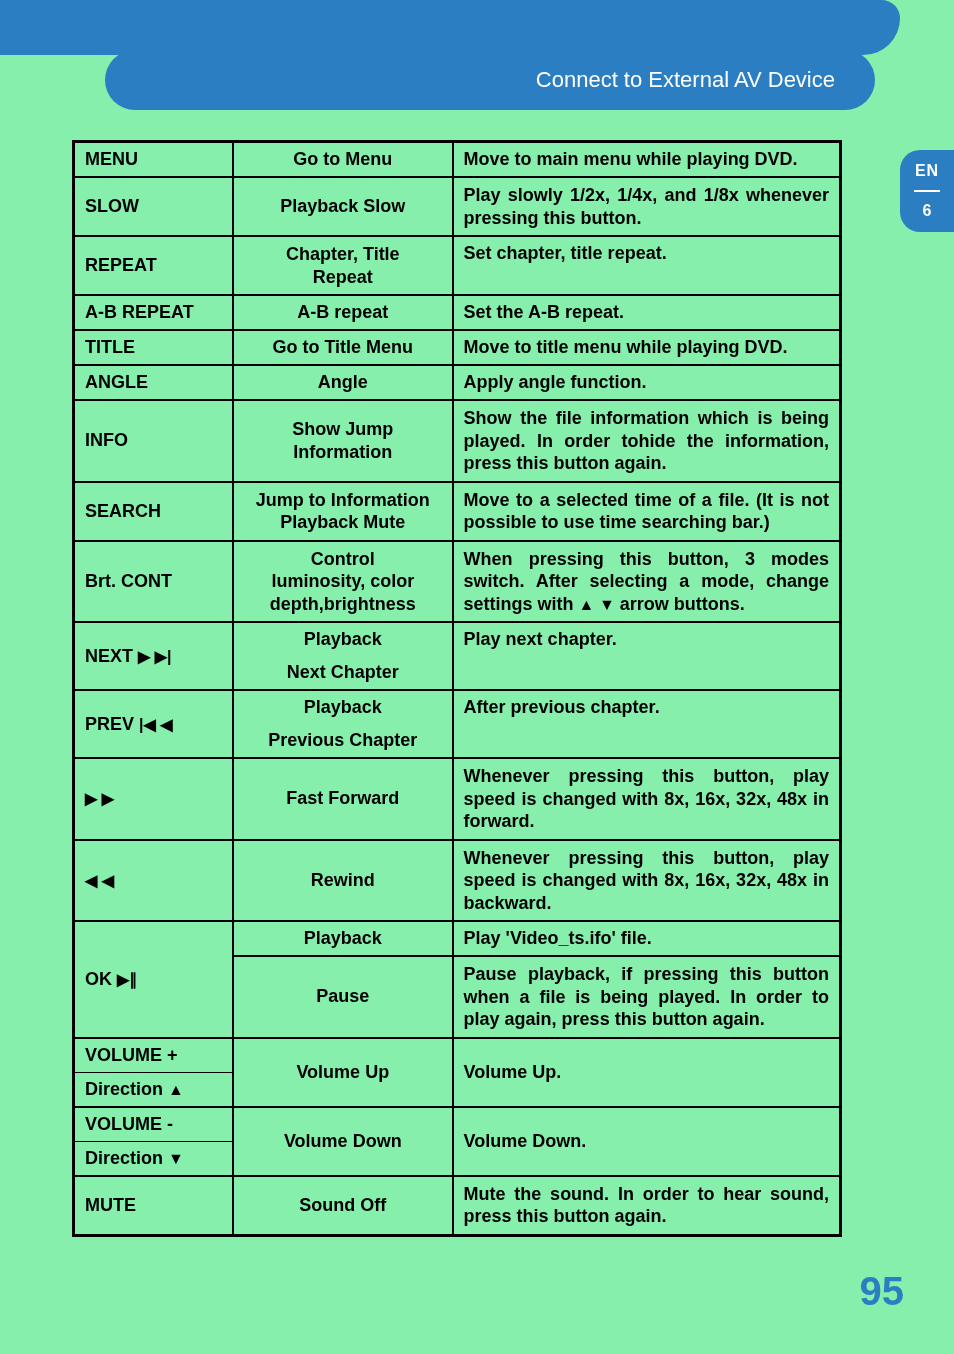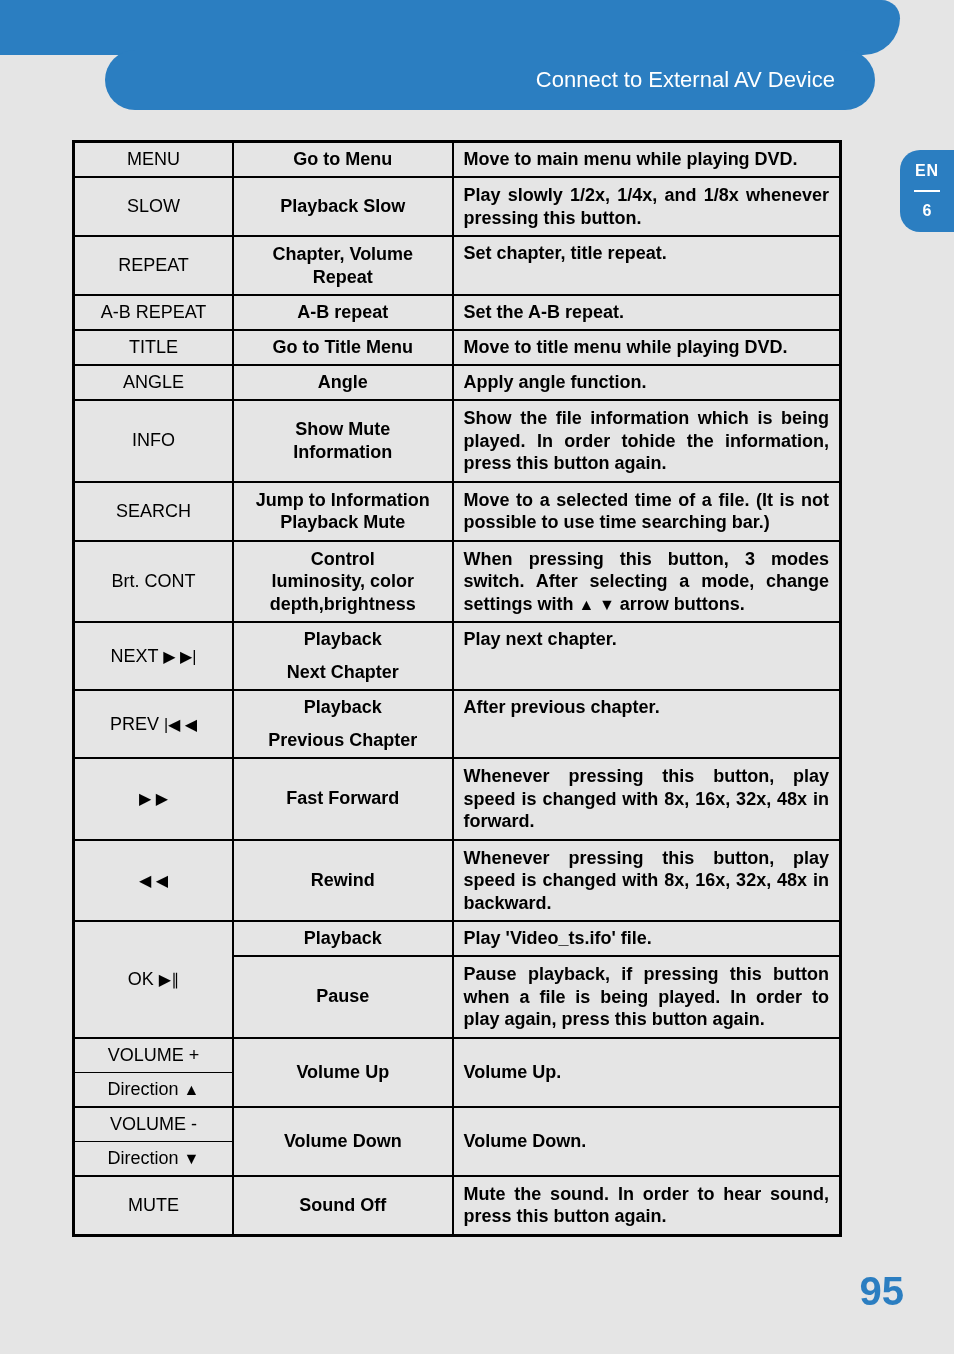--- a/index.html
+++ b/index.html
@@ -1,17 +1,17 @@
 <!DOCTYPE html>
 <html><head>
 <meta charset="utf-8">
 <style>
   * { box-sizing: border-box; margin: 0; padding: 0; }
   html, body { width: 954px; height: 1354px; background: #fff; font-family: "Segoe UI", Arial, sans-serif; }
-  .page { width: 954px; height: 1354px; position: relative; background: #e5e5e5; overflow: hidden; }
+  .page { width: 954px; height: 1354px; position: relative; background: #86efac; overflow: hidden; }
 
   
   .topcurve {
     position: absolute;
     top: 0; left: 0;
     width: 900px; height: 55px;
     background: #2b7ec1;
     border-top-right-radius: 30px;
     border-bottom-right-radius: 60px;
   }
@@ -50,21 +50,21 @@
   .tbl {
     position: absolute;
     top: 140px; left: 72px;
     width: 770px;
     border-collapse: collapse;
     border: 3px solid #000;
     font-size: 18px;
     color: #000;
   }
   .tbl td { border: 2px solid #000; padding: 6px 10px; vertical-align: middle; }
-  .tbl .c1 { width: 160px; text-align: center; font-weight: 400; }
+  .tbl .c1 { width: 160px; text-align: left; font-weight: 700; }
   .tbl .c2 { width: 220px; text-align: center; font-weight: 700; }
   .tbl .c3 { width: 390px; text-align: left; font-weight: 700; }
   .tbl .c3.just { text-align: justify; }
   .tbl .line1 { line-height: 1.25; }
   .icon { font-family: Arial, sans-serif; font-size: 16px; display: inline-block; }
 </style>
 </head>
 <body>
 
 <div class="page">
@@ -90,21 +90,21 @@
 
     <tr>
       <td class="c1">SLOW</td>
       <td class="c2">Playback Slow</td>
       <td class="c3 just line1">Play slowly 1/2x, 1/4x, and 1/8x whenever pressing this button.</td>
     </tr>
 
     <tr>
       <td class="c1">REPEAT</td>
       <td class="c2 line1">
-        <span>Chapter, Volume</span><br>
+        <span>Chapter, Title</span><br>
         <span>Repeat</span>
       </td>
       <td class="c3" style="vertical-align:top">Set chapter, title repeat.</td>
     </tr>
 
     <tr>
       <td class="c1">A-B REPEAT</td>
       <td class="c2">A-B repeat</td>
       <td class="c3">Set the A-B repeat.</td>
     </tr>
@@ -117,21 +117,21 @@
 
     <tr>
       <td class="c1">ANGLE</td>
       <td class="c2">Angle</td>
       <td class="c3">Apply angle function.</td>
     </tr>
 
     <tr>
       <td class="c1">INFO</td>
       <td class="c2 line1">
-        <span>Show Mute</span><br>
+        <span>Show Jump</span><br>
         <span>Information</span>
       </td>
       <td class="c3 just line1">Show the file information which is being played. In order tohide the information, press this button again.</td>
     </tr>
 
     <tr>
       <td class="c1">SEARCH</td>
       <td class="c2 line1">
         <span>Jump to Information</span><br>
         <span>Playback Mute</span>

